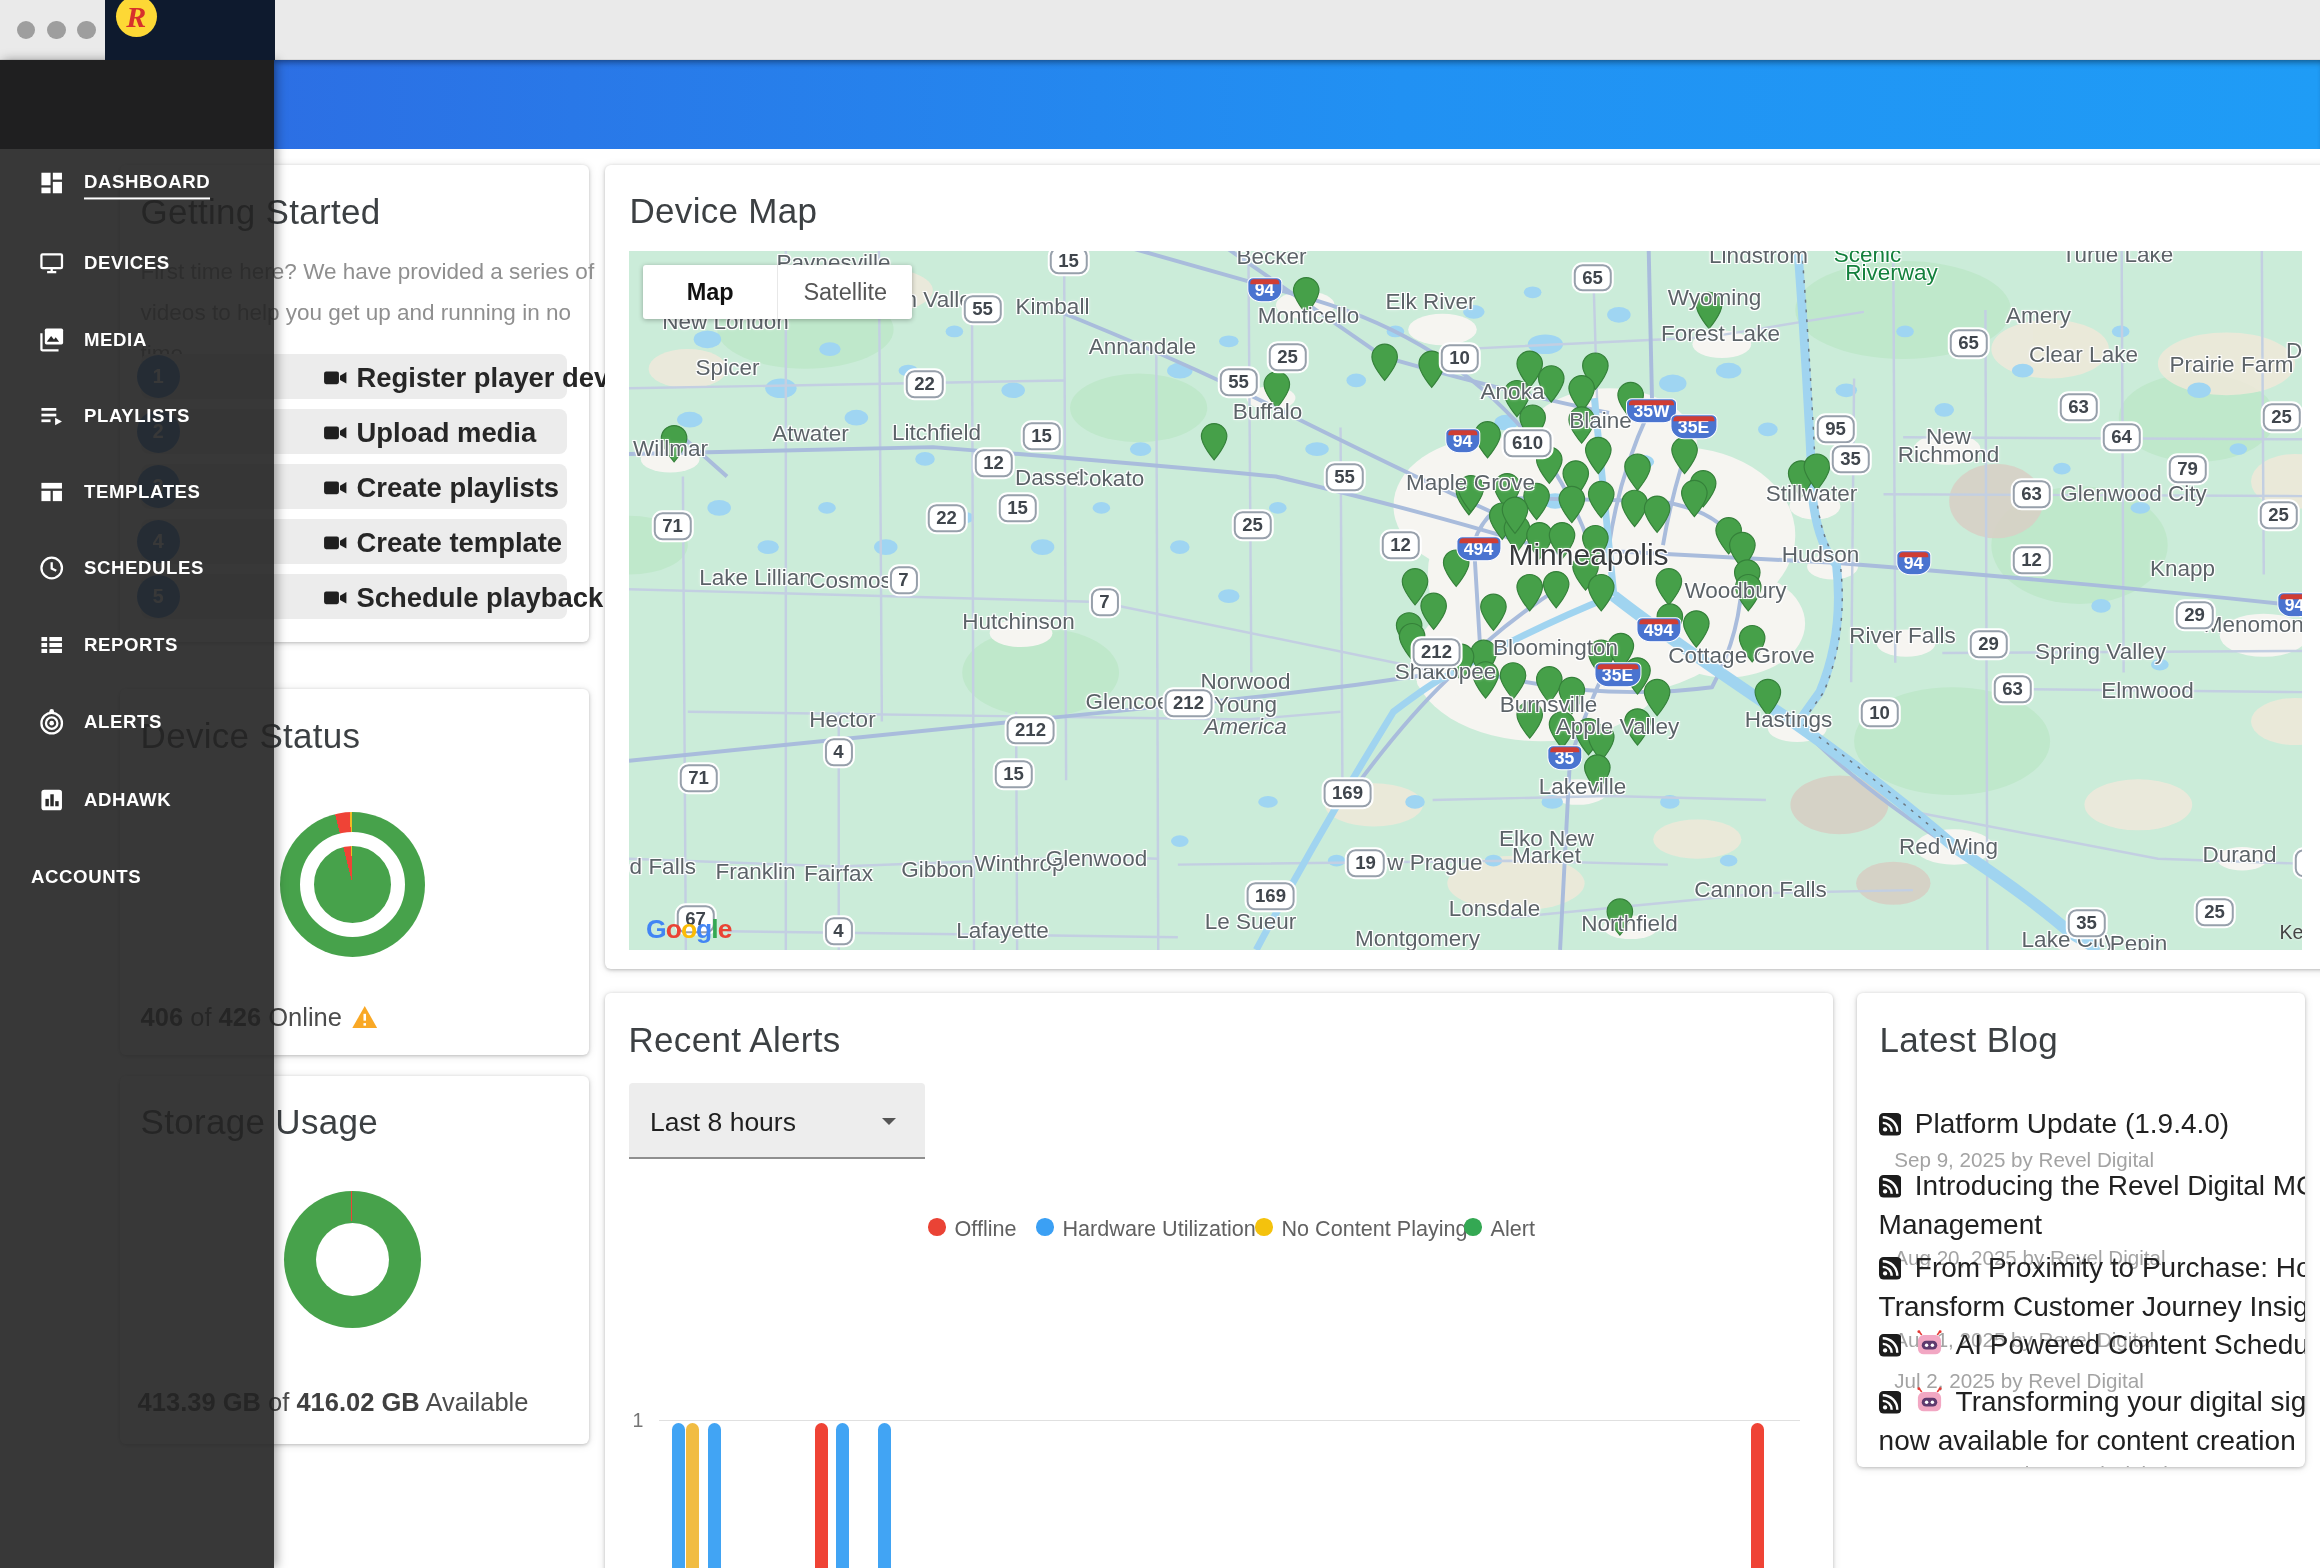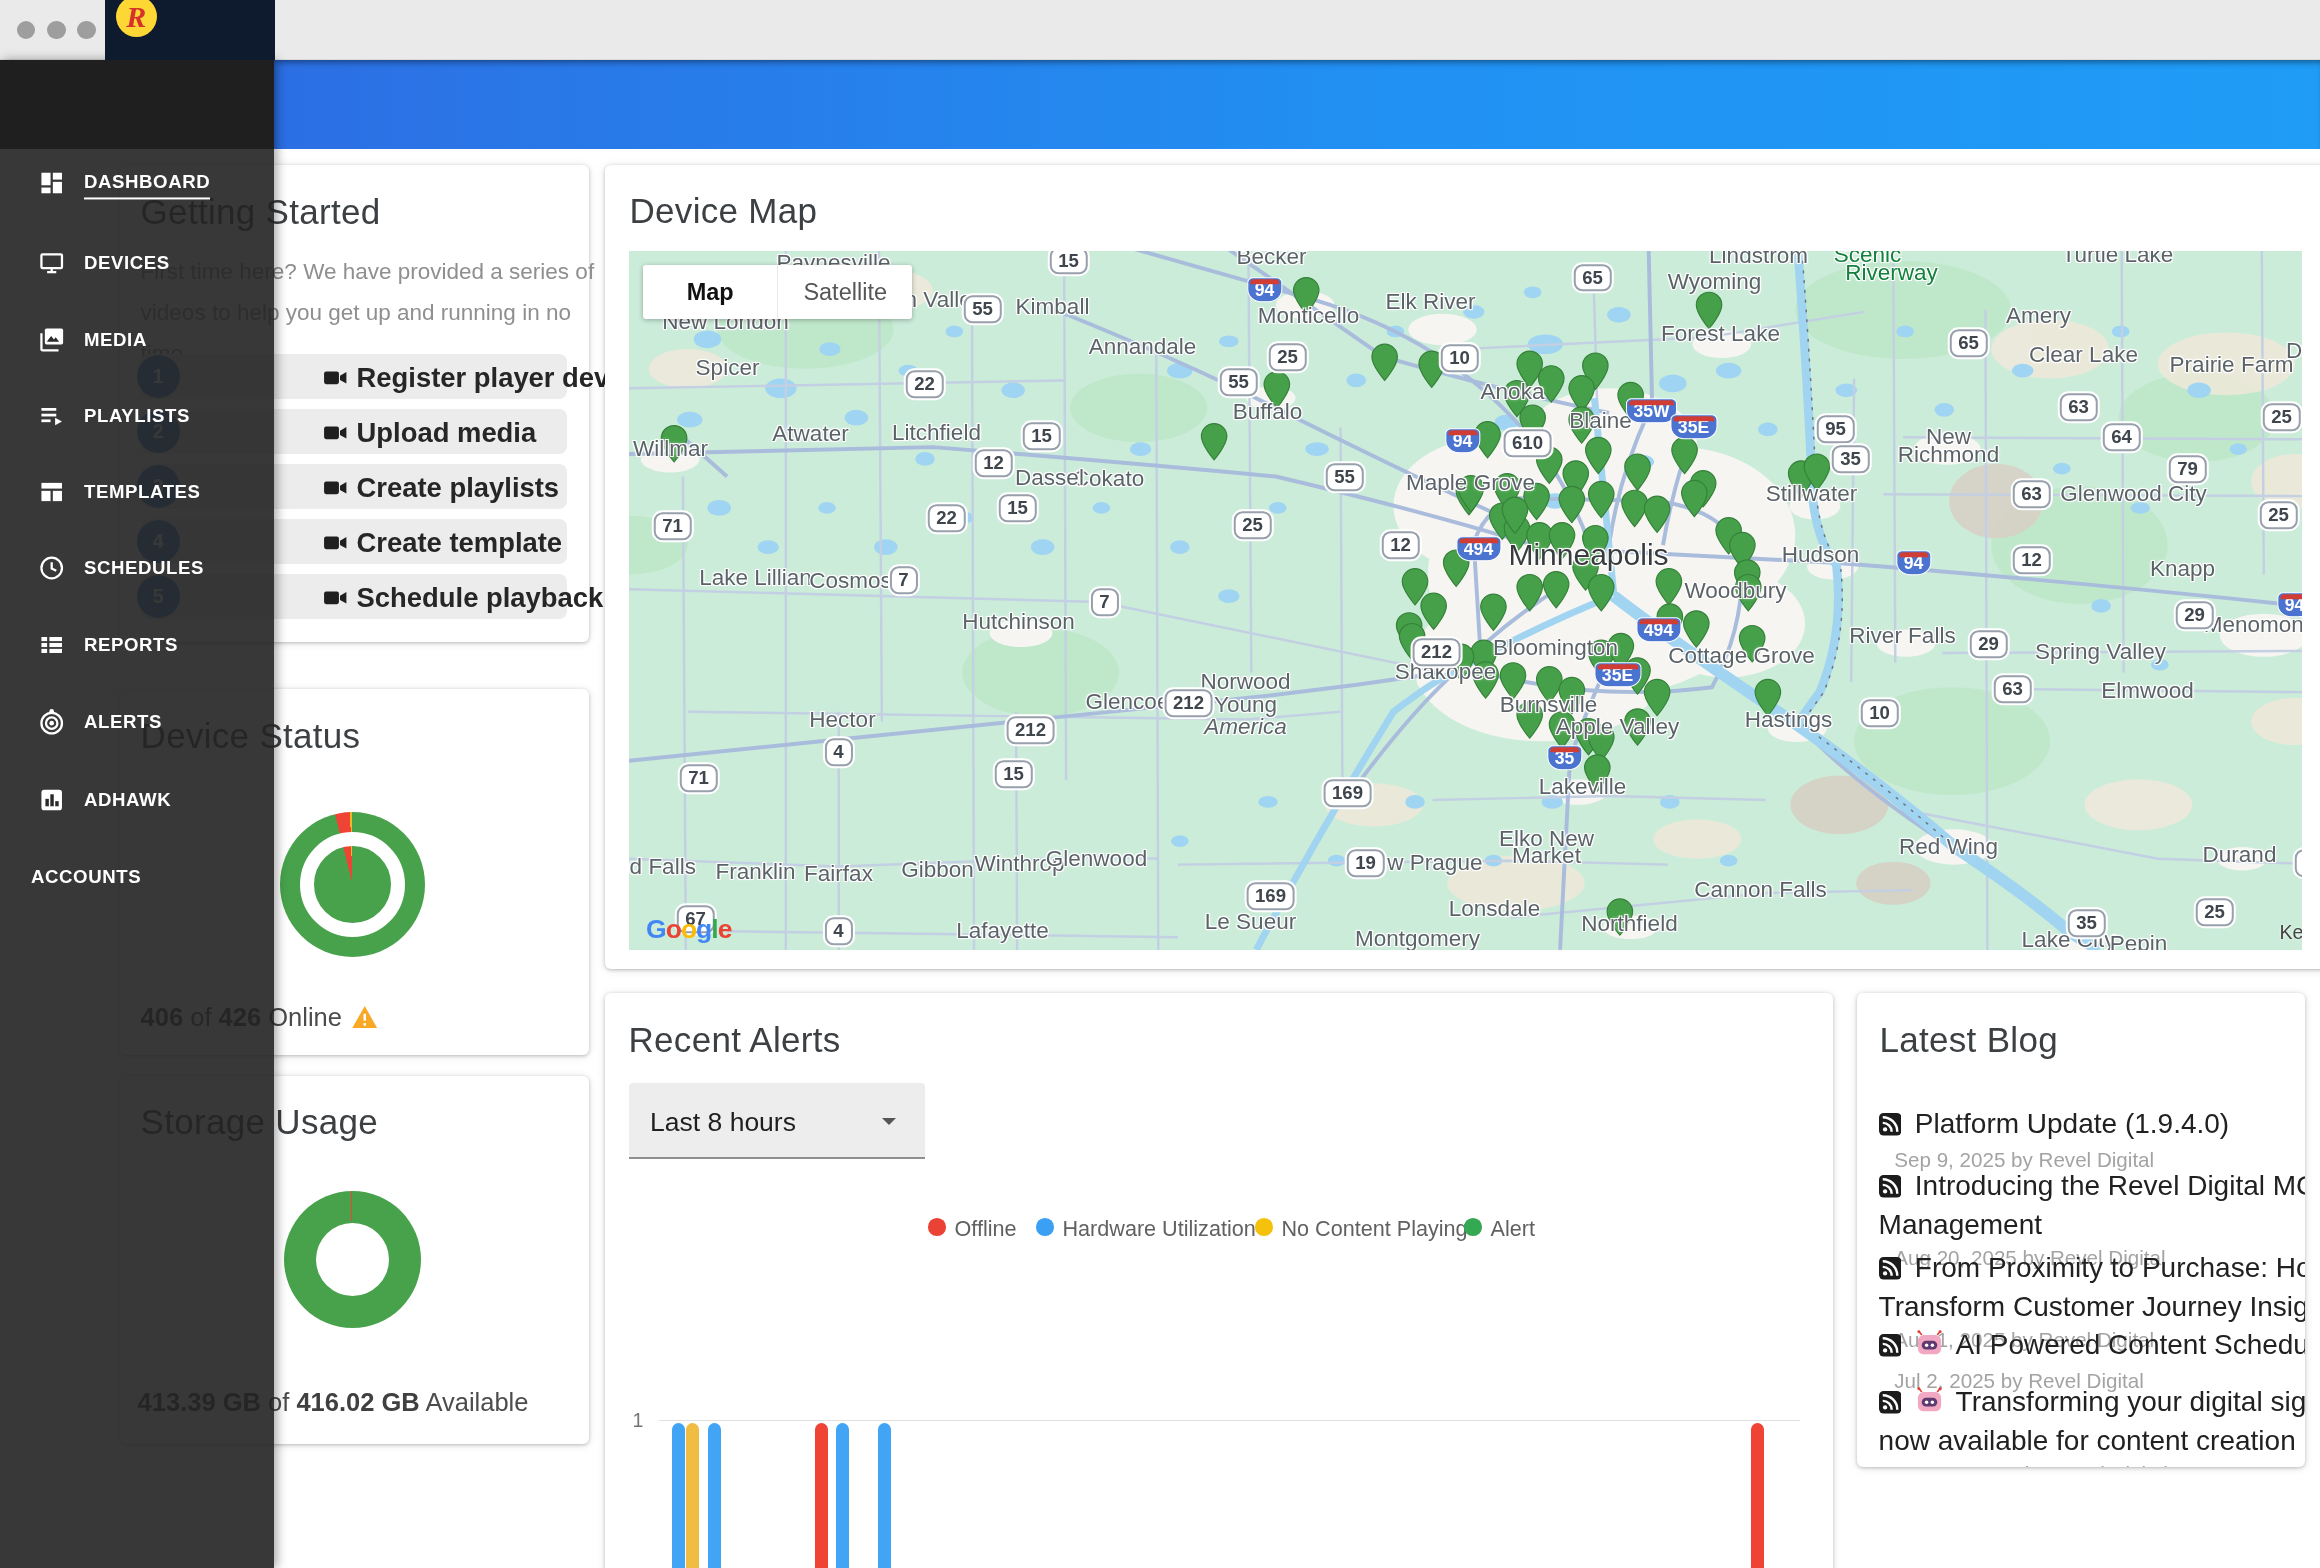--- a/index.html
+++ b/index.html
@@ -449,21 +449,21 @@
           <div class="mlabel" style="left: 1001px; top: 673px;">Northfield</div>
           <div class="mlabel" style="left: 1132px; top: 639px;">Cannon Falls</div>
           <div class="mlabel" style="left: 1160px; top: 469px;">Hastings</div>
           <div class="mlabel" style="left: 1320px; top: 596px;">Red Wing</div>
           <div class="mlabel" style="left: 1440px; top: 689px;">Lake City</div>
           <div class="mlabel" style="left: 1510px; top: 693px;">Pepin</div>
           <div class="mlabel" style="left: 1113px; top: 405px;">Cottage Grove</div>
           <div class="mlabel" style="left: 1107px; top: 340px;">Woodbury</div>
           <div class="mlabel" style="left: 1192px; top: 304px;">Hudson</div>
           <div class="mlabel" style="left: 1183px; top: 243px;">Stillwater</div>
-          <div class="mlabel" style="left: 1086px; top: 31px;">Wyoming</div>
+          <div class="mlabel" style="left: 1086px; top: 47px;">Wyoming</div>
           <div class="mlabel" style="left: 1092px; top: 83px;">Forest Lake</div>
           <div class="mlabel" style="left: 1130px; top: 4.9px;">Lindstrom</div>
           <div class="mlabel" style="left: 842px; top: 232px;">Maple Grove</div>
           <div class="mlabel" style="left: 884px; top: 141px;">Anoka</div>
           <div class="mlabel" style="left: 972px; top: 170px;">Blaine</div>
           <div class="mlabel" style="left: 960px; top: 304px; font-size: 30px; color: rgb(57, 60, 62);">Minneapolis</div>
           <div class="mlabel" style="left: 927px; top: 397px;">Bloomington</div>
           <div class="mlabel" style="left: 817px; top: 421px;">Shakopee</div>
           <div class="mlabel" style="left: 920px; top: 454px;">Burnsville</div>
           <div class="mlabel" style="left: 989px; top: 476px;">Apple Valley</div>

